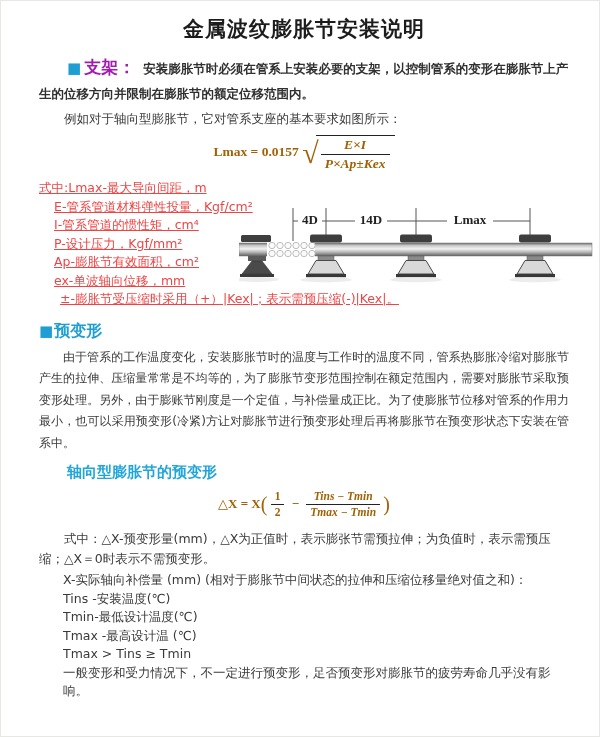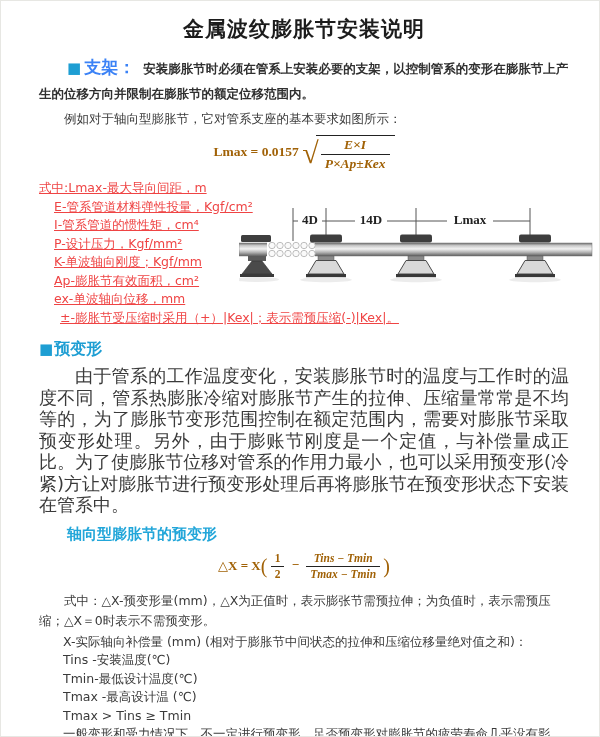--- a/index.html
+++ b/index.html
@@ -15,21 +15,21 @@
   .page { padding:10px 30px 0 38px; position:relative; }
 
   .title {
     text-align:center; font-size:21px; font-weight:700; color:#1c1c1c;
     margin:4px 0 12px; letter-spacing:1px;
   }
 
   
   .support-para { font-size:12.5px; line-height:25px; font-weight:600; color:#303030; }
   .bullet-square { color:#1e9ed3; font-size:15px; margin-right:1px; }
-  .support-heading { color:#3b82f6; font-size:17px; font-weight:700; margin:0 8px 0 2px; }
+  .support-heading { color:#a21caf; font-size:17px; font-weight:700; margin:0 8px 0 2px; }
   .support-para .lead-indent { display:inline-block; width:28px; }
   .eg-para { font-size:12.5px; line-height:20px; margin:3px 0 6px; text-indent:2em; color:#3a3a3a; }
 
   
   .formula { text-align:center; font-family:"Liberation Serif","DejaVu Serif",serif;
              font-weight:700; color:#a16207; }
   .formula-1 { font-size:13.5px; margin:2px 0 8px; }
   .sqrt-sign { font-size:30px; font-weight:400; vertical-align:-7px; letter-spacing:-2px; }
   .root-content { display:inline-block; border-top:1.5px solid #222; vertical-align:middle; padding:1px 5px 0; margin-left:-1px; }
   .frac { display:inline-block; text-align:center; vertical-align:middle; line-height:1.15; }
@@ -42,21 +42,21 @@
   
   .where-block { position:relative; font-size:12.5px; line-height:18.5px; margin-top:2px; color:#ef4444;text-decoration:underline; }
   .var-line { margin-left:15px; }
   .sign-note { margin-left:21px; }
   .consult-note { margin-left:23px; }
   .figure { position:absolute; top:26px; right:-26px; width:356px; height:80px; }
 
   
   .section-head { color:#1e9ed3; font-size:16px; font-weight:700; margin:12px 0 5px; }
   .section-head .bullet-square { font-size:15px; }
-  .predeform-para { font-size:18px; line-height:21.5px; text-align:justify; text-indent:2em; margin:0; color:#3a3a3a; }
+  .predeform-para { font-size:12px; line-height:21.5px; text-align:justify; text-indent:2em; margin:0; color:#3a3a3a; }
 
   .sub-head { color:#22a6d9; font-size:15px; font-weight:700; margin:9px 0 4px 28px; }
 
   .formula-2 { font-size:13px; margin:8px 0 10px; }
   .formula-2 .frac { font-size:11.5px; }
 
   .axial-note { font-size:12.5px; line-height:20px; text-indent:2em; margin:0 0 2px; color:#3a3a3a; }
   .axial-lines { font-size:12.5px; line-height:18.5px; margin-left:24px; color:#3a3a3a; }
 
   svg text { font-family:"Liberation Serif","DejaVu Serif",serif; }
@@ -75,21 +75,20 @@
   <div class="formula formula-1">
     <span>Lmax = 0.0157</span>
     <span class="sqrt-sign">√</span><span class="root-content"><span class="frac ital"><span class="num">E×I</span><span class="den">P×Ap±Kex</span></span></span>
   </div>
 
   <div class="where-block">
     <div>式中:Lmax-最大导向间距，m</div>
     <div class="var-line">E-管系管道材料弹性投量，Kgf/cm²</div>
     <div class="var-line">I-管系管道的惯性矩，cm⁴</div>
     <div class="var-line">P-设计压力，Kgf/mm²</div>
-    <div class="var-line">K-单波轴向刚度；Kgf/mm</div>
     <div class="var-line">Ap-膨胀节有效面积，cm²</div>
     <div class="var-line">ex-单波轴向位移，mm</div>
     <div class="sign-note">±-膨胀节受压缩时采用（+）|Kex|；表示需预压缩(-)|Kex|。</div>
 
     <div class="figure">
       <svg width="356" height="80" viewBox="0 0 356 80">
         <defs>
           <linearGradient id="pipeGrad" x1="0" y1="0" x2="0" y2="1">
             <stop offset="0%" stop-color="#6e6e6e"></stop>
             <stop offset="20%" stop-color="#c9c9c9"></stop>

